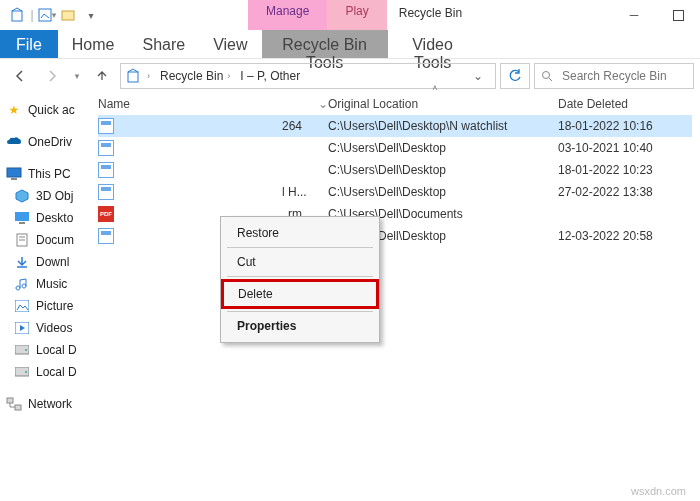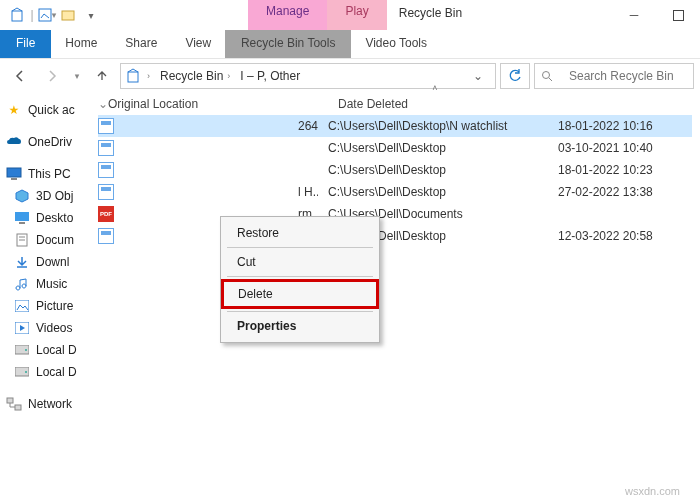--- a/index.html
+++ b/index.html
@@ -8,65 +8,65 @@
 .qat { display: flex; align-items: center; gap: 0px; padding: 0 6px;}
 .qat .ic { width: 22px; height: 22px; display:flex;align-items:center;justify-content:center; }
 .tabgroups { display:flex; margin-left: 140px; }
 .tabgroup { text-align: center; padding: 4px 18px; font-size: 12px; color:#333;}
 .tg-manage { background: #f9a8d4; color:#6b2f87;}
 .tg-play { background: #f8b6ca; color:#a83a5f;}
 .apptitle { padding: 6px 12px; color:#333; font-size: 12px;}
 .winbtns { margin-left:auto; display:flex;}
 .winbtn { width: 44px; display:flex; align-items:center; justify-content:center; color:#444;}
 .ribbon { height: 28px; display:flex; align-items:stretch; }
-.ribbon .tab { padding: 6px 14px; font-size: 12px; color:#444;}
+.ribbon .tab { padding: 6px 14px; font-size: 16px; color:#444;}
 .ribbon .file { background:#1979ca; color:#fff; padding:6px 16px;}
 .ribbon .contextual { text-align:center;}
 .ctx1 { width: 126px; background:#a3a3a3; color:#7e3b99;}
 .ctx2 { width: 90px; background:#fff; color:#b04768;}
 .divider { height:1px; background:#e5e5e5;}
 .addr { height: 34px; display:flex; align-items:center; padding: 4px 6px; gap:4px;}
 .navbtn { width:28px; height:26px; display:flex; align-items:center; justify-content:center; color:#888; border-radius:2px;}
 .navbtn.active { color:#555;}
 .crumbs { flex: 1; display:flex; align-items:center; border:1px solid #ccc; height:26px; padding:0 4px; gap:2px;}
 .crumb { padding: 2px 4px; color:#333; display:flex; align-items:center; gap:4px;}
 .crumb .sep { color:#777; font-size:9px;}
 .dd { color:#666; padding: 0 8px;}
 .refresh { width:30px; border:1px solid #ccc; height:26px; display:flex;align-items:center;justify-content:center; color:#1979ca;}
-.search { width:160px; border:1px solid #ccc; height:26px; display:flex; align-items:center; padding:0 6px; color:#888; gap:16px;}
+.search { width:160px; border:1px solid #ccc; height:26px; display:flex; align-items:center; padding:0 6px; color:#888; gap:9px;}
 .search input { border:none; outline:none; width:100%; font-size:12px; color:#888;}
 .main { display:flex; height: calc(501px - 30px - 28px - 1px - 34px);}
 .sidebar { width: 90px; border-right:0; padding:6px 0; overflow:hidden;}
 .sb-item { display:flex; align-items:center; gap:6px; padding:3px 6px 3px 14px; white-space:nowrap; color:#222;}
 .sb-item.pinned { padding-left:6px;}
 .sb-item .star { color:#f7b500;}
 .sb-group { margin-top:10px;}
 .sb-ic { width:16px; height:16px; display:flex;align-items:center;justify-content:center; flex-shrink:0;}
 .content { flex:1; position:relative;}
 .columns { display:flex; padding:6px 8px 4px 8px; color:#444; font-size:12px; border-bottom:0;}
 .col-name { width: 220px; display:flex; align-items:center; gap:6px;}
 .col-orig { width: 230px;}
 .col-date { flex:1;}
 .sort-ind { width:100%; text-align:center; color:#777; font-size:9px; height:6px; margin-top:-10px; margin-bottom:2px; padding-left:80px;}
 .rows { padding: 0 8px;}
 .row { display:flex; padding:3px 0; color:#333; align-items:center;}
 .row.selected { background:#cde8ff;}
-.row .cell-name { width:220px; display:flex; align-items:center; gap:16px; white-space:nowrap; overflow:hidden;}
+.row .cell-name { width:220px; display:flex; align-items:center; gap:0; white-space:nowrap; overflow:hidden;}
 .row .cell-orig { width:230px; white-space:nowrap; overflow:hidden;}
 .row .cell-date { flex:1; white-space:nowrap;}
 .file-ic { width:16px; height:16px; flex-shrink:0; border:1px solid #6aa9e9; background:#fff; position:relative;}
 .file-ic::after { content:""; position:absolute; top:2px; left:2px; right:2px; height:4px; background:#6aa9e9;}
 .pdf-ic { width:16px; height:16px; flex-shrink:0; background:#d93025; color:#fff; font-size:6px; display:flex;align-items:center;justify-content:center; font-weight:bold;}
 .context-menu { position:absolute; left:130px; top:123px; width:160px; background:#f6f6f6; border:1px solid #b6b6b6; box-shadow:3px 3px 4px rgba(0,0,0,0.25); padding:4px 2px;}
 .cm-item { padding:5px 14px; font-size:12px; color:#222;}
 .cm-sep { height:1px; background:#c8c8c8; margin:2px 4px;}
 .cm-bold { font-weight:bold;}
 .cm-delete-wrap { border:3px solid #d10000; margin:0 -2px;}
 .thispc-ic { font-size:13px;}
-.watermark { position:absolute; bottom:4px; right:20px; color:#bbb; font-size:11px;}
+.watermark { position:absolute; bottom:4px; right:14px; color:#bbb; font-size:11px;}
 svg { display:block;}
 .chev { font-size:9px; color:#888;}
 </style>
 </head>
 <body>
 
 <div class="titlebar">
   <div class="qat">
     <div class="ic">
         <svg width="16" height="16">
@@ -285,20 +285,23 @@
             </svg>
           </span>
           <span>Network</span>
         </div>
     </div>
   </div>
 
   <div class="content">
     <div class="sort-ind">˄</div>
     <div class="columns">
+      <div class="col-name">
+          <span>Name</span>
+        </div>
       <div style="width:10px;color:#888;">⌄</div>
       <div class="col-orig">Original Location</div>
       <div class="col-date">Date Deleted</div>
     </div>
     <div class="rows" id="rows">
         <div class="row selected">
           <div class="cell-name">
             <div class="file-ic"></div>
             <span style="flex:1;text-align:left;padding-left:168px;">264</span>
           </div>

